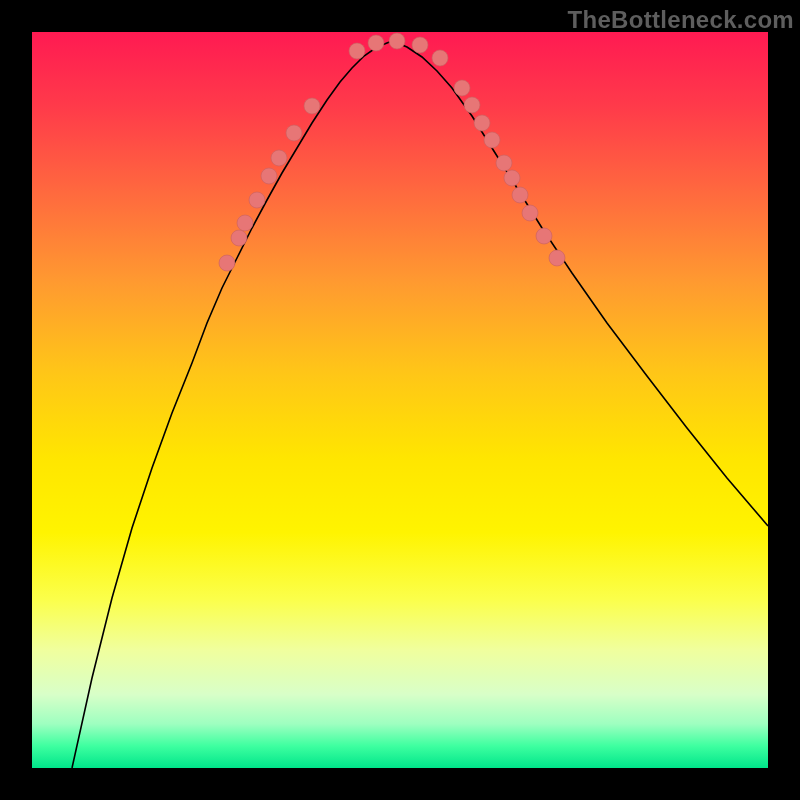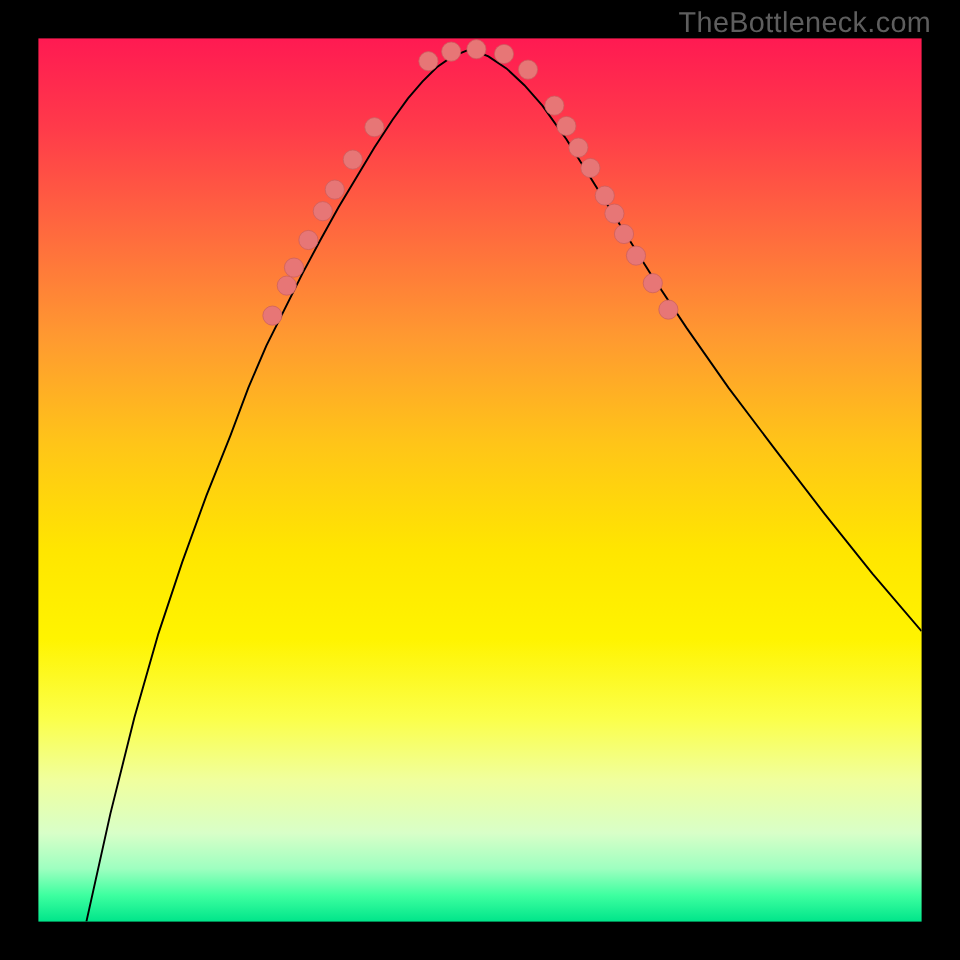--- a/index.html
+++ b/index.html
@@ -36,24 +36,24 @@
       #f0ff9e 84%,
       #d8ffc8 90%,
       #9effc0 94%,
       #3effa0 97%,
       #00e58a 100%
     );
   }
   .watermark {
     position: absolute;
     top: 6px;
-    right: 24px;
+    right: 6px;
     color: #5e5e5e;
     font-size: 24px;
-    font-weight: 400;
+    font-weight: 700;
     letter-spacing: 0.3px;
     user-select: none;
   }
   svg {
     position: absolute;
     left: 0; top: 0;
     width: 736px;
     height: 736px;
   }
   .curve {

